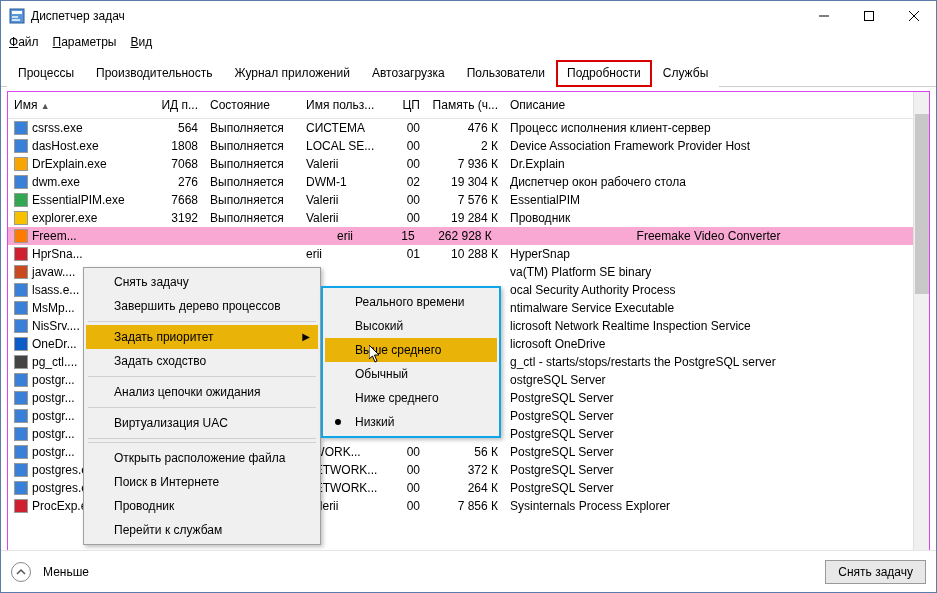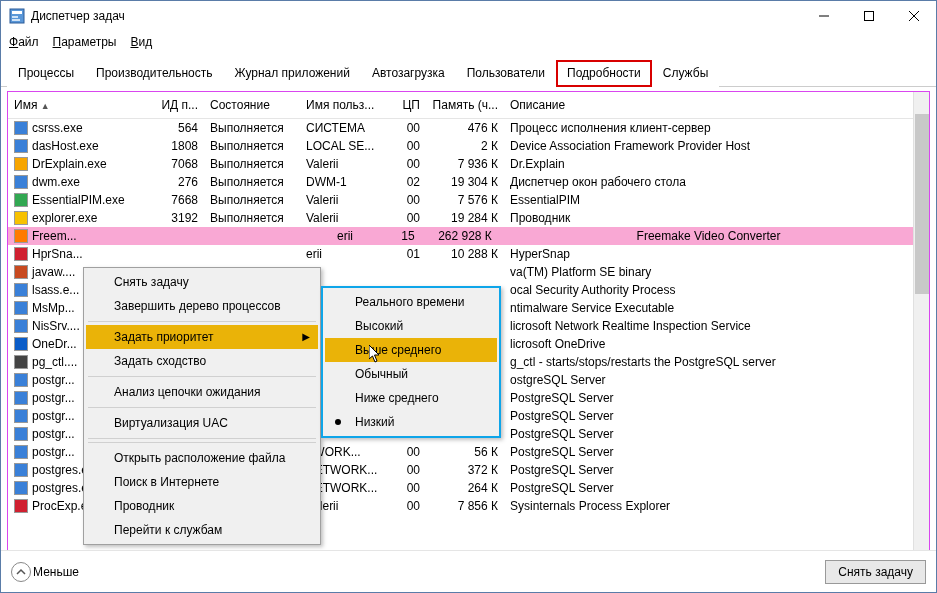--- a/index.html
+++ b/index.html
@@ -43,21 +43,21 @@
 .cm-item.disabled { color: #000000; }
 .cm-sep { height:1px; background:#d0d0d0; margin:3px 2px;}
 .cm-arrow { position:absolute; right:8px; top:6px; font-size:10px;}
 
 .cm2 { left: 320px; top: 285px; width: 180px; border:2px solid #0ea5e9; }
 .cm2 .cm-item { padding-left:30px;}
 .cm-radio { position:absolute; left:10px; top:9px; width:6px; height:6px; background:#000; border-radius:50%;}
 .cursor { position:absolute; left:368px; top:344px; pointer-events:none;}
 
 .footer { position:absolute; bottom:0; left:0; right:0; height:42px; border-top:1px solid #e5e5e5; display:flex; align-items:center; padding:0 10px; background:#fff;}
-.fewer { display:flex; align-items:center; gap:2px;}
+.fewer { display:flex; align-items:center; gap:12px;}
 .fewer-circle { width:20px; height:20px; border:1px solid #888; border-radius:50%; display:flex; align-items:center; justify-content:center;}
 .end-task { margin-left:auto; padding:4px 12px; border:1px solid #999; background:#e8e8e8;}
 </style>
 </head>
 <body>
 
 <div class="titlebar">
   <svg class="titlebar-icon" viewBox="0 0 16 16">
       <rect x="1" y="1" width="14" height="14" fill="#5a97d8" stroke="#2a5a98"></rect>
       <rect x="3" y="3" width="10" height="3" fill="#fff"></rect>

